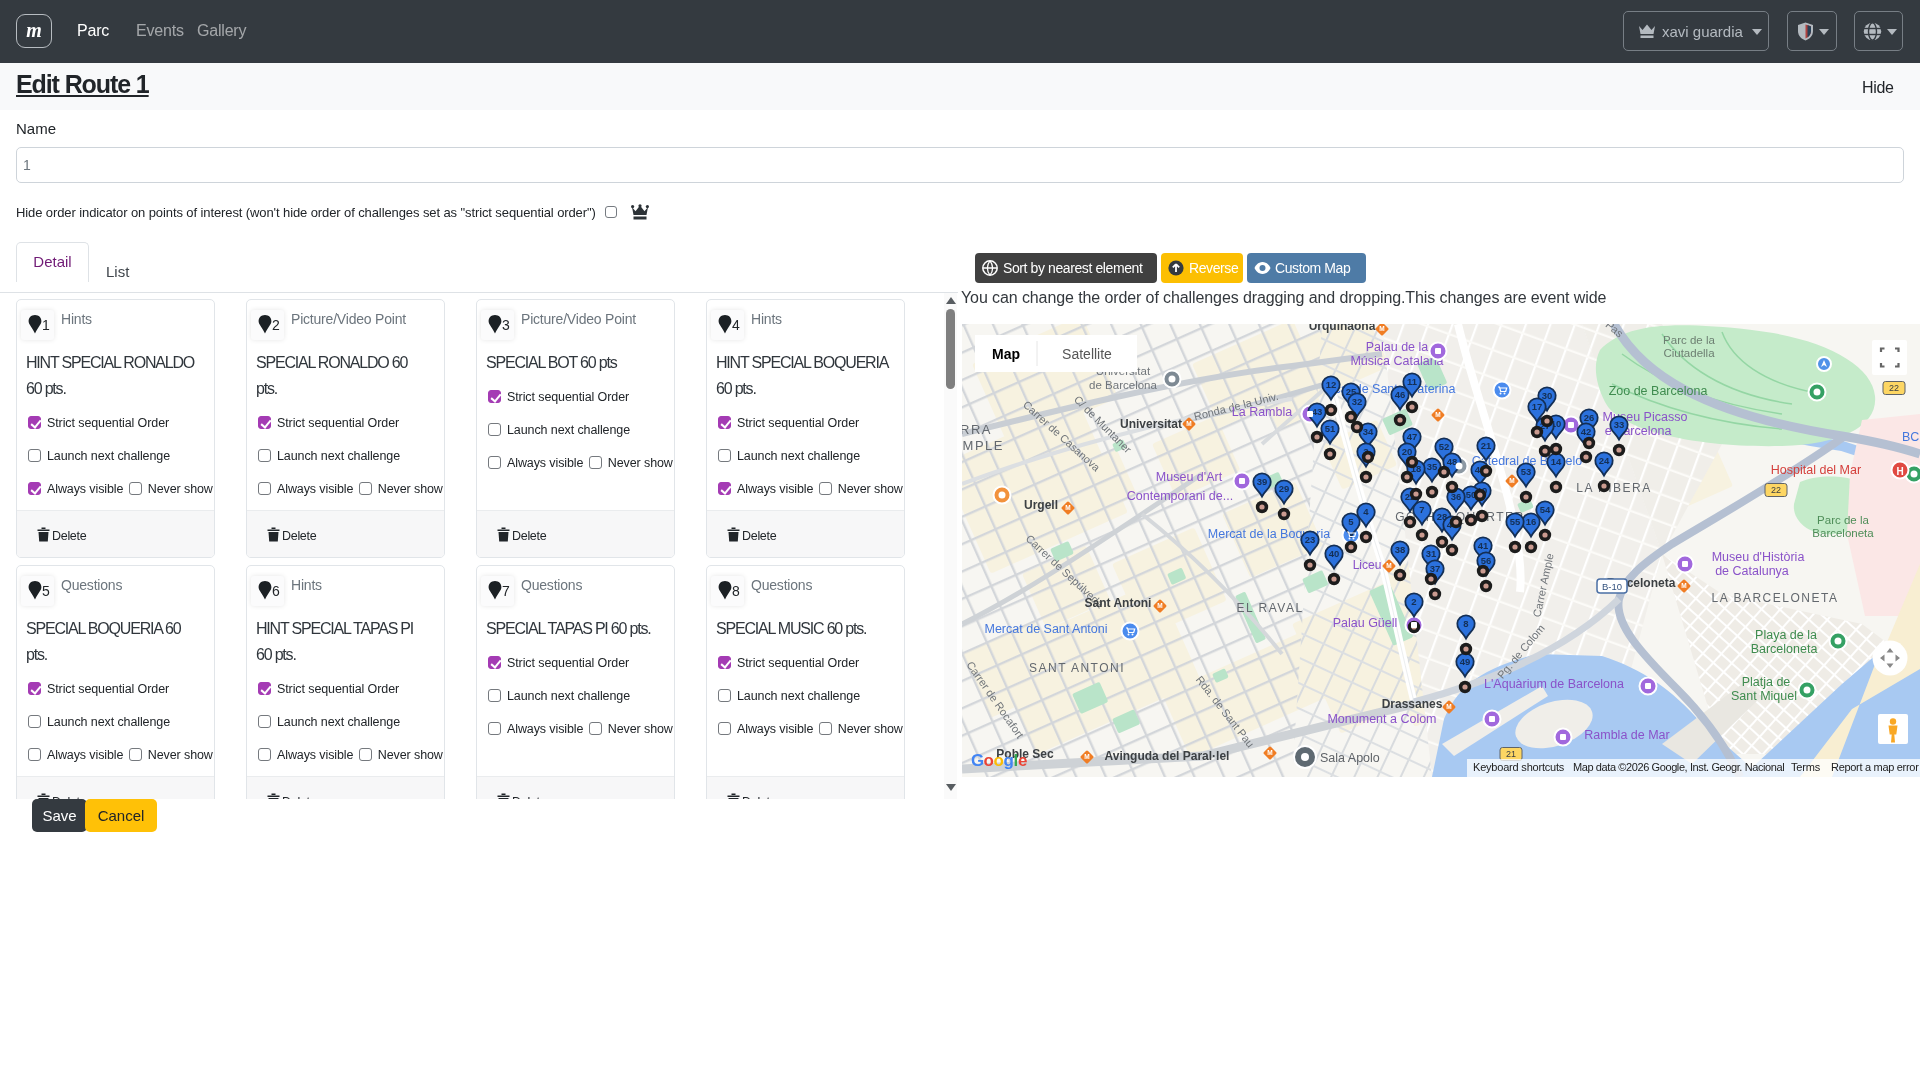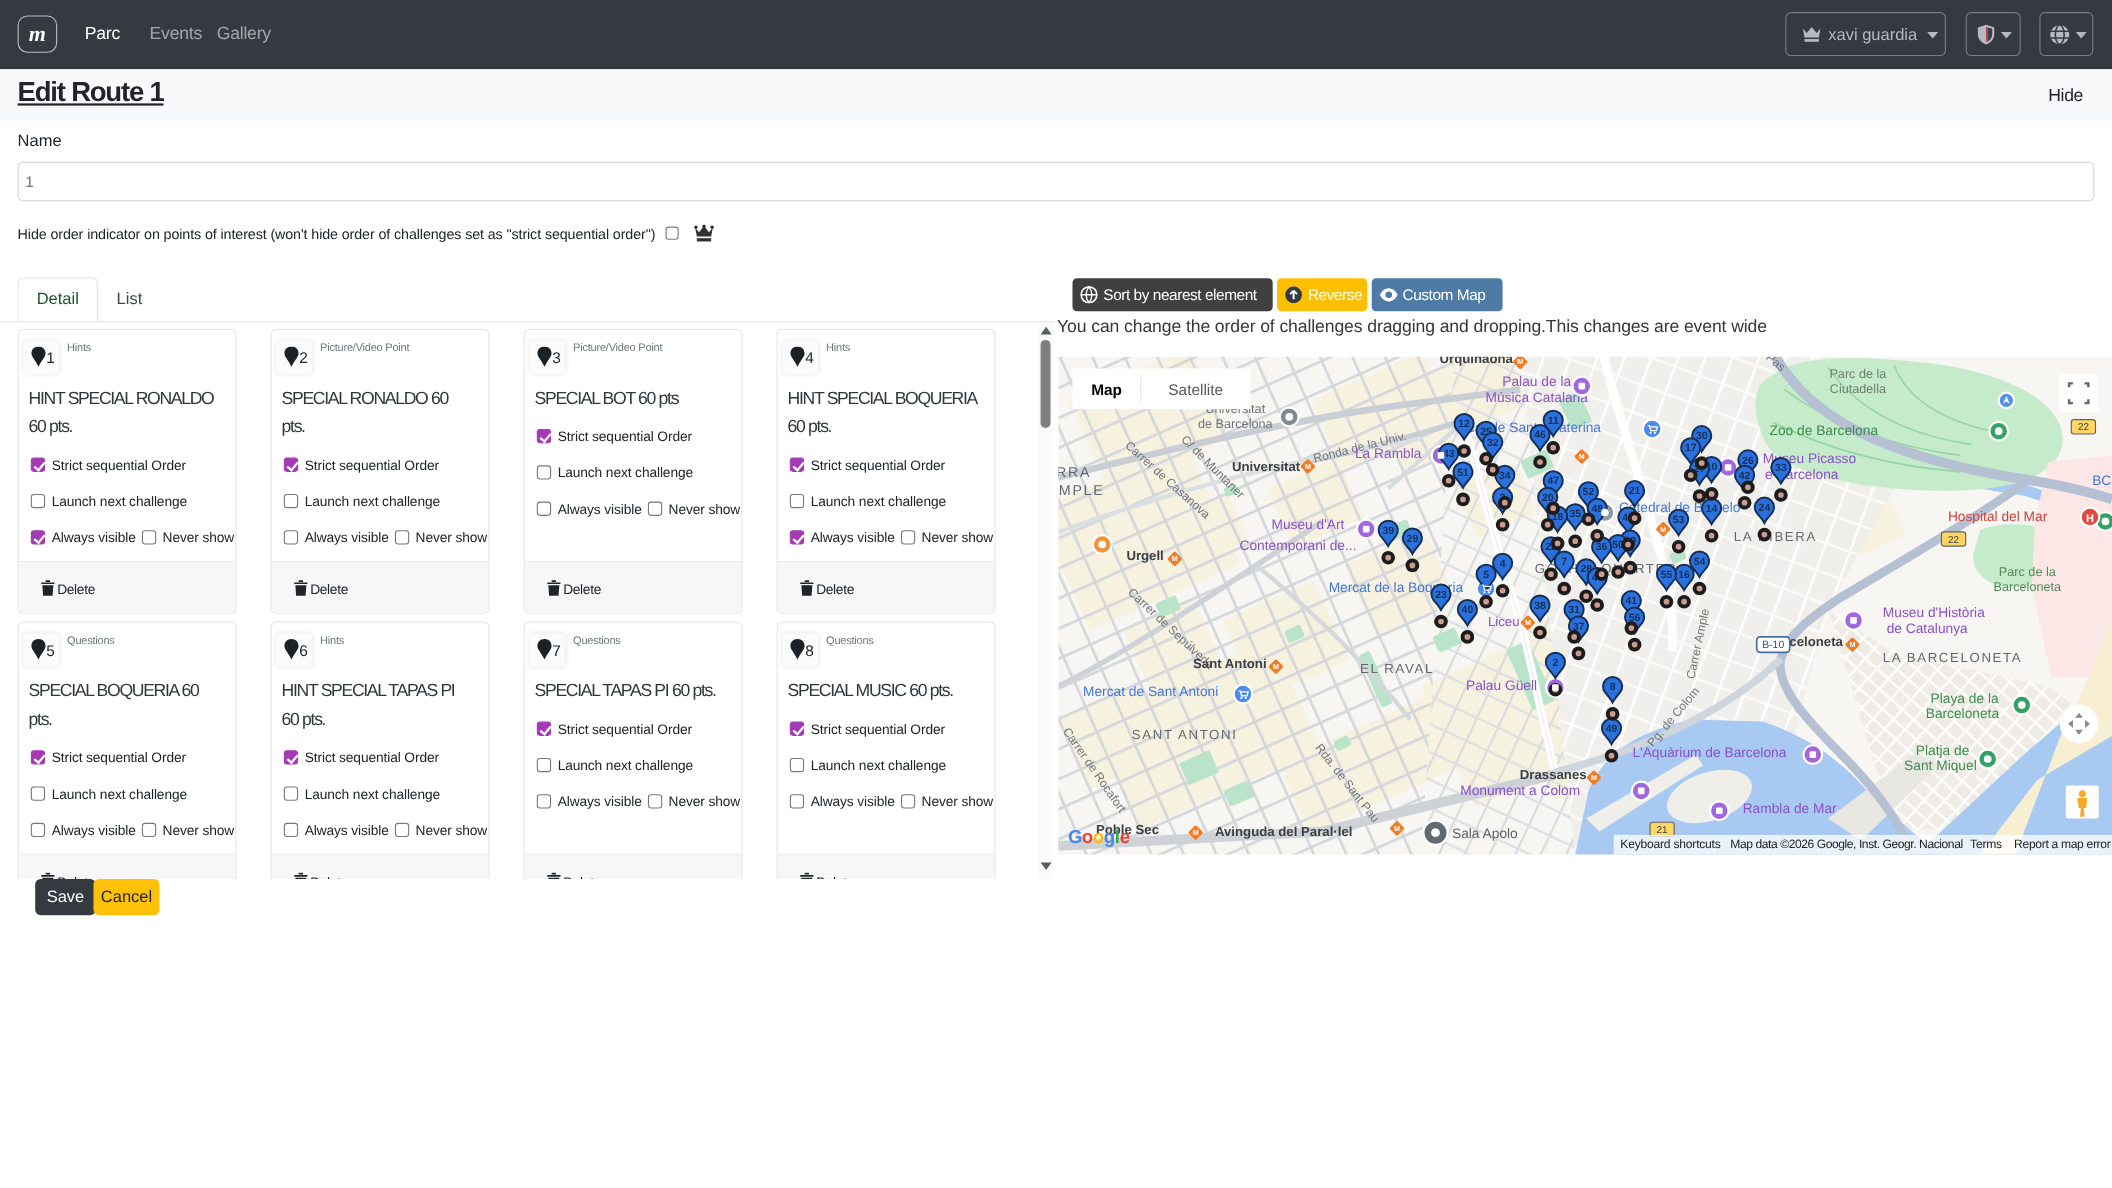--- a/index.html
+++ b/index.html
@@ -20,33 +20,33 @@
 .back { position:absolute; left:1862px; top:79px; font-size:16px; color:#212529; letter-spacing:-0.3px;}
 
 .lbl-name { position:absolute; left:16px; top:120px; font-size:15px; }
 .inp { position:absolute; left:16px; top:147px; width:1888px; height:36px; border:1px solid #ced4da;
   border-radius:5px; background:#fff; font-size:14px; color:#6c757d; padding:0 0 0 6px; line-height:34px; }
 .hide-line { position:absolute; left:16px; top:204px; font-size:13px; letter-spacing:-0.1px; color:#212529; }
 .cb-plain { display:inline-block; width:12px; height:12px; border:1px solid #767b81; border-radius:3px;
   background:#fff; vertical-align:-1px; }
 
 .tabline { position:absolute; left:0; top:292px; width:958px; height:1px; background:#dee2e6; }
-.tab1 { position:absolute; left:16px; top:252px; width:73px; height:40px; background:#fff;
+.tab1 { position:absolute; left:16px; top:242px; width:73px; height:40px; background:#fff;
   border:1px solid #dee2e6; border-bottom:none; border-radius:5px 5px 0 0; text-align:center;
-  font-size:15px; color:#14532d; line-height:38px; z-index:3;}
+  font-size:15px; color:#701a75; line-height:38px; z-index:3;}
 .tab2 { position:absolute; left:106px; top:263px; font-size:15px; color:#40464c; }
 
 .scrollwrap { position:absolute; left:0; top:293px; width:944px; height:506px; overflow:hidden; }
 .card { position:absolute; width:199px; height:259px; background:#fff; border:1px solid #e1e5e9;
   border-radius:5px; overflow:hidden; }
 .badge { position:absolute; left:4px; top:10px; width:33px; height:30px; background:#fbfbfc;
   box-shadow:0 0 5px rgba(0,0,0,.10); border-radius:3px; }
 .pin { position:absolute; left:7px; top:5px; }
 .badge-num { position:absolute; left:21px; top:7px; font-size:14px; color:#212529; }
-.ctype { position:absolute; left:44px; top:11px; font-size:10px; letter-spacing:-0.2px; color:#6c757d; }
+.ctype { position:absolute; left:44px; top:11px; font-size:14px; letter-spacing:-0.2px; color:#6c757d; }
 .ctitle { position:absolute; left:9px; top:50px; font-size:16px; line-height:26px; color:#30363c;
   letter-spacing:-1.2px; white-space:nowrap; }
 .crow { position:absolute; left:11px; font-size:12.5px; letter-spacing:-0.1px; color:#212529; white-space:nowrap;}
 .cb { display:inline-block; width:13px; height:13px; border:1px solid #75797e; border-radius:3px;
   background:#fff; vertical-align:-2px; margin-right:6px; }
 .cb.on { background:#a43bb4; border-color:#a43bb4; position:relative; }
 .cb.on:after { content:""; position:absolute; left:3.5px; top:0.5px; width:4px; height:8px;
   border:solid #fff; border-width:0 2px 2px 0; transform:rotate(40deg); }
 .cfoot2 { position:absolute; left:0; top:210px; width:100%; height:49px; background:#f7f7f8;
   border-top:1px solid #eaecee; }
@@ -54,21 +54,21 @@
 
 .sb-track { position:absolute; left:944px; top:293px; width:13px; height:506px; background:#fafafa; }
 .sb-thumb { position:absolute; left:946px; top:309px; width:9px; height:80px; background:#7f7f7f; border-radius:5px;}
 .sb-up { position:absolute; left:946px; top:297px; width:0; height:0; border-left:5px solid transparent;
   border-right:5px solid transparent; border-bottom:7px solid #585d61; }
 .sb-dn { position:absolute; left:946px; top:784px; width:0; height:0; border-left:5px solid transparent;
   border-right:5px solid transparent; border-top:7px solid #585d61; }
 
 .btn-save { position:absolute; left:16px; top:799px; width:55px; height:33px; background:#343a40;
   color:#fff; font-size:15px; text-align:center; line-height:33px; border-radius:5px;margin-left:16px; }
-.btn-cancel { position:absolute; left:85px; top:799px; width:60px; height:33px; background:#ffc107;
+.btn-cancel { position:absolute; left:85px; top:799px; width:72px; height:33px; background:#ffc107;
   color:#212529; font-size:15px; text-align:center; line-height:33px; border-radius:5px; }
 
 .rbtn { position:absolute; top:253px; height:30px; border-radius:4px; color:#fff; font-size:14px;
   line-height:30px; letter-spacing:-0.4px; }
 .dragtext { position:absolute; left:961px; top:289px; font-size:16px; color:#33383d; letter-spacing:-0.1px;}
 .mapwrap { position:absolute; left:962px; top:324px; width:958px; height:453px; overflow:hidden; }
 </style>
 </head>
 <body>
 

